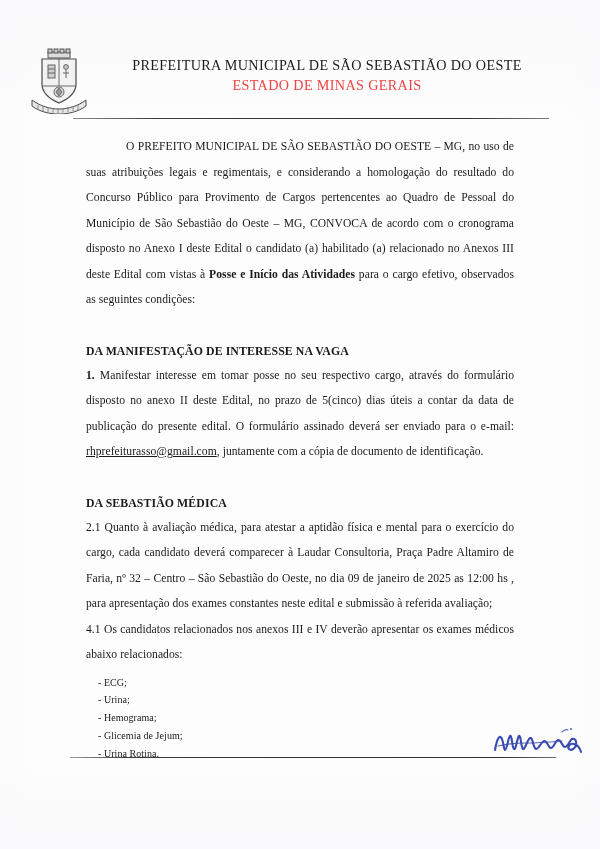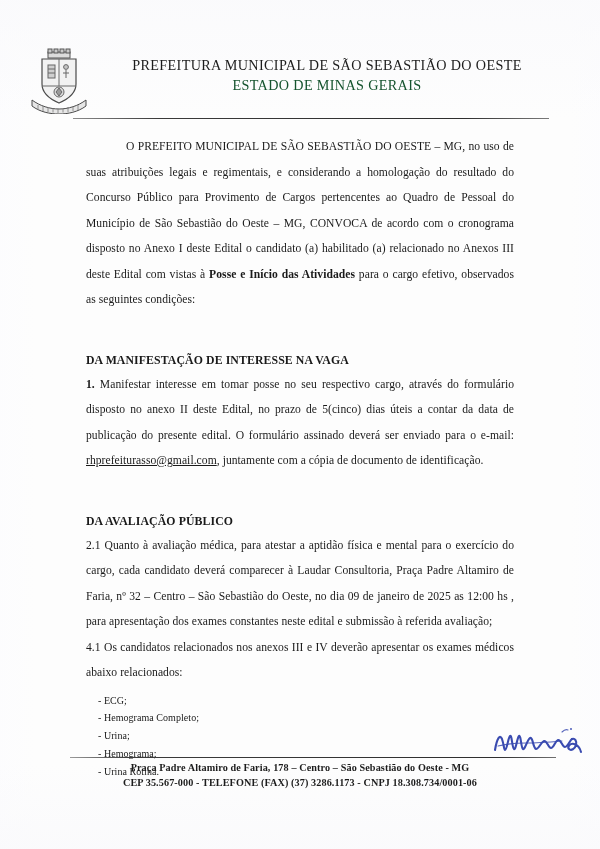--- a/index.html
+++ b/index.html
@@ -58,21 +58,21 @@
     font-size: 14.2px;
     letter-spacing: 0.35px;
     line-height: 19px;
     color: #1c1c1c;
     white-space: nowrap;
   }
   .org-line2 {
     font-size: 14.2px;
     letter-spacing: 0.35px;
     line-height: 20px;
-    color: #14532d;
+    color: #ef4444;
   }
 
   .rule-top {
     position: absolute;
     left: 73px;
     top: 118px;
     width: 476px;
     height: 1px;
     background: linear-gradient(90deg,#8c8c8c 0%,#3a3a3a 18%,#2e2e2e 82%,#7a7a7a 100%);
   }
@@ -99,21 +99,21 @@
     text-justify: inter-word;
     margin: 0;
     letter-spacing: 0.05px;
   }
   p.para.indent {
     text-indent: 40px;
   }
   .sec-head {
     font-size: 11.8px;
     font-weight: bold;
-    margin: 35px 0 0 0;
+    margin: 26px 0 0 0;
     line-height: 24px;
     letter-spacing: 0.1px;
   }
   .b { font-weight: bold; }
   .email {
     font-weight: normal;
     text-decoration: underline;
   }
   .tight {
     line-height: 23px;
@@ -224,32 +224,32 @@
 
   <div class="content">
 
 
     <p class="para indent"><span>O PREFEITO MUNICIPAL DE SÃO SEBASTIÃO DO OESTE – MG, no uso de suas atribuições legais e regimentais, e considerando a homologação do resultado do Concurso Público para Provimento de Cargos pertencentes ao Quadro de Pessoal do Município de São Sebastião do Oeste – MG, CONVOCA de acordo com o cronograma disposto no Anexo I deste Edital o candidato (a) habilitado (a) relacionado no Anexos III  deste Edital com vistas à </span><span class="b">Posse e Início das Atividades</span><span> para o cargo efetivo, observados as seguintes condições:</span></p>
 
     <h2 class="sec-head">DA MANIFESTAÇÃO DE INTERESSE NA VAGA</h2>
 
     <p class="para"><span class="b">1.</span><span> Manifestar interesse em tomar posse no seu respectivo cargo, através do formulário disposto no anexo II deste Edital, no prazo de 5(cinco) dias úteis a contar da data de publicação do presente edital. O formulário assinado deverá ser enviado para o e-mail: </span><span class="email">rhprefeiturasso@gmail.com</span><span>, juntamente com a cópia de documento de identificação.</span></p>
 
-    <h2 class="sec-head">DA AVALIAÇÃO PÚBLICO</h2>
+    <h2 class="sec-head">DA SEBASTIÃO MÉDICA</h2>
 
 
     <p class="para tight">2.1 Quanto à avaliação médica, para atestar a aptidão física e mental para o exercício do cargo, cada candidato deverá comparecer à Laudar Consultoria, Praça Padre Altamiro de Faria, nº 32 – Centro – São Sebastião do Oeste, no dia 09 de janeiro de 2025 as 12:00 hs , para apresentação dos exames constantes neste edital e submissão à referida avaliação;</p>
 
     <p class="para tight">4.1 Os candidatos relacionados nos anexos III e IV deverão apresentar os exames médicos abaixo relacionados:</p>
 
     <ul class="exam-list">
       <li>- ECG;</li>
-      <li>- Hemograma Completo;</li>
       <li>- Urina;</li>
       <li>- Hemograma;</li>
+      <li>- Glicemia de Jejum;</li>
       <li>- Urina Rotina.</li>
     </ul>
 
   </div>
 
   <div class="signature">
     <svg viewBox="0 0 92 34" width="92" height="34" aria-hidden="true">
       <g fill="none" stroke="#3a4bb0" stroke-width="2.1" stroke-linecap="round">
         <path d="M3 24 C5 12 8 8 10 13 C12 19 12 24 13 24 C15 24 16 12 18 10
                  C20 8 20 22 22 23 C24 24 25 12 27 10 C29 9 29 22 31 23
@@ -261,17 +261,13 @@
       </g>
       <g fill="none" stroke="#3a4bb0" stroke-width="1.1" stroke-linecap="round" opacity="0.85">
         <path d="M6 20 C14 18 24 17 34 17 C46 17 58 16 70 15"></path>
         <path d="M70 6 C72 4 74 3 76 4"></path>
       </g>
       <circle cx="79" cy="3" r="0.9" fill="#3a4bb0"></circle>
     </svg>
   </div>
 
   <div class="rule-bottom"></div>
-  <div class="footer">
-    <div>Praça Padre Altamiro de Faria, 178 – Centro – São Sebastião do Oeste - MG</div>
-    <div>CEP 35.567-000 - TELEFONE (FAX) (37) 3286.1173 - CNPJ 18.308.734/0001-06</div>
-  </div>
 </div>
 
 </body></html>

